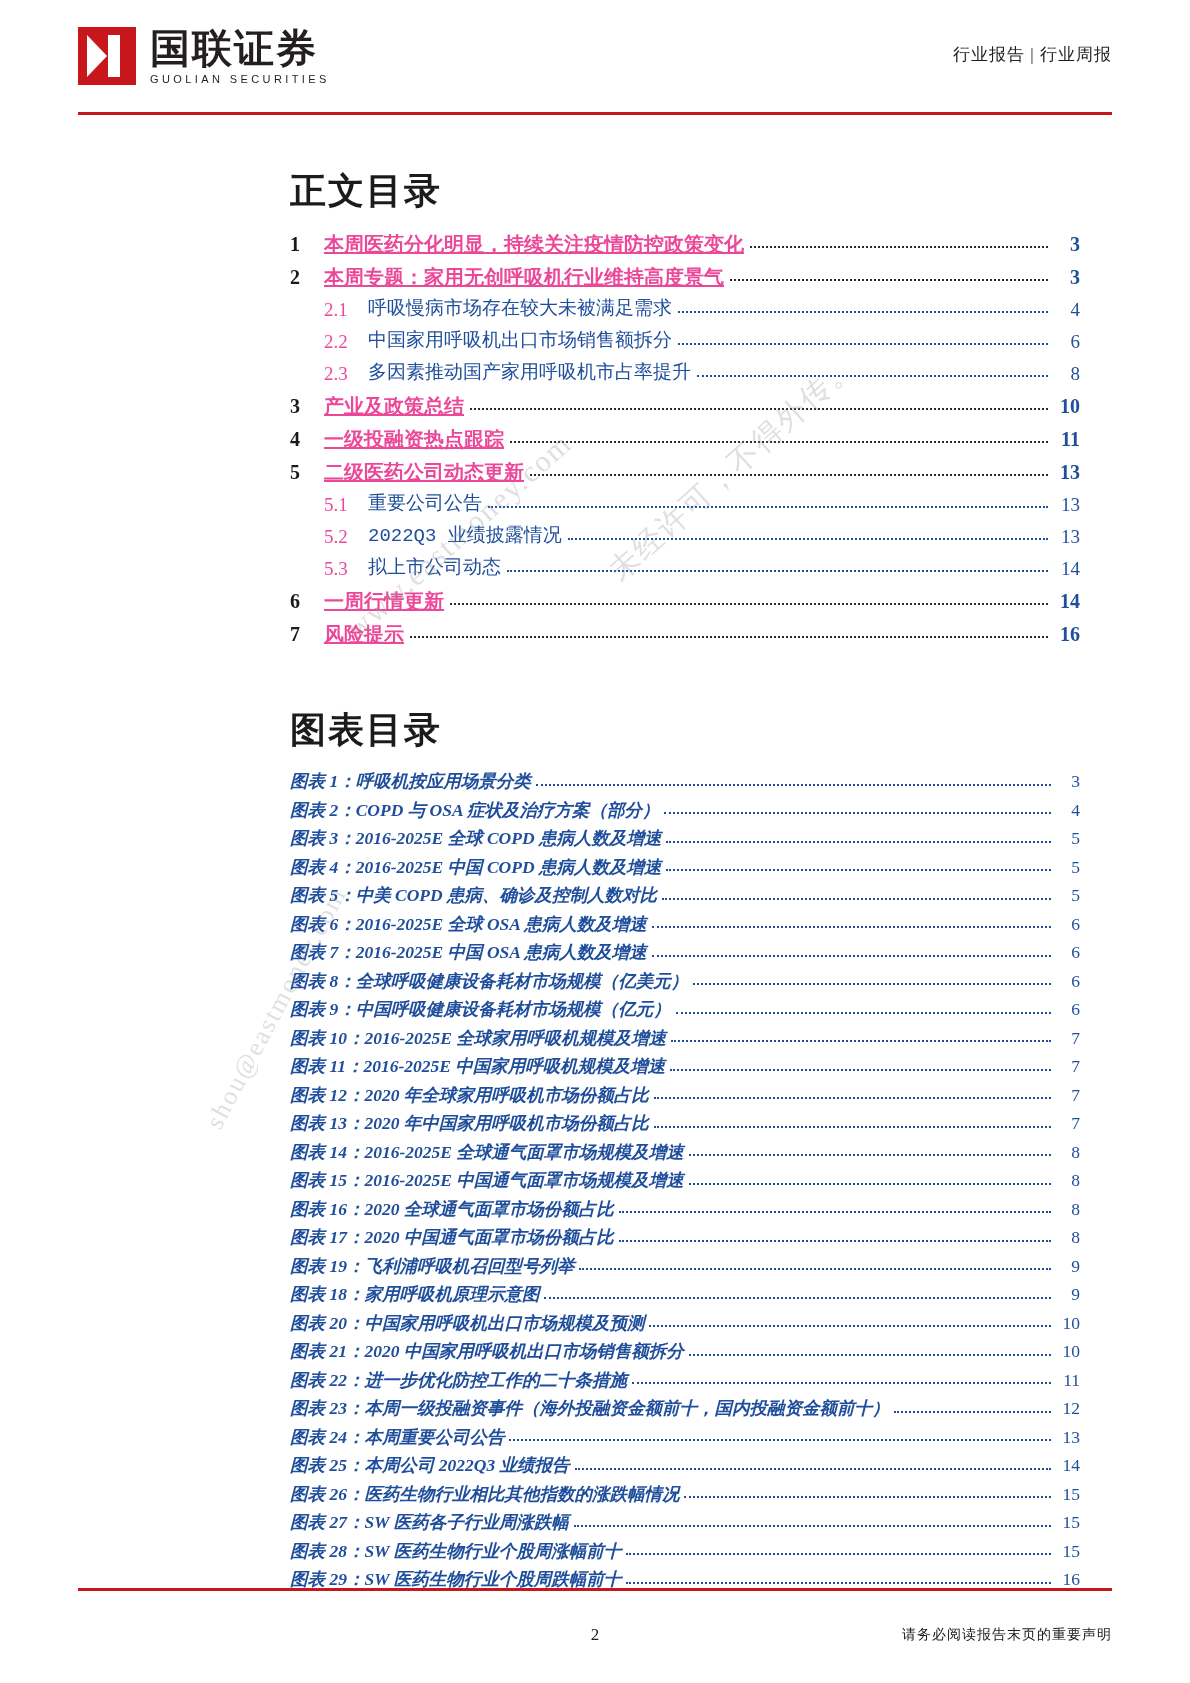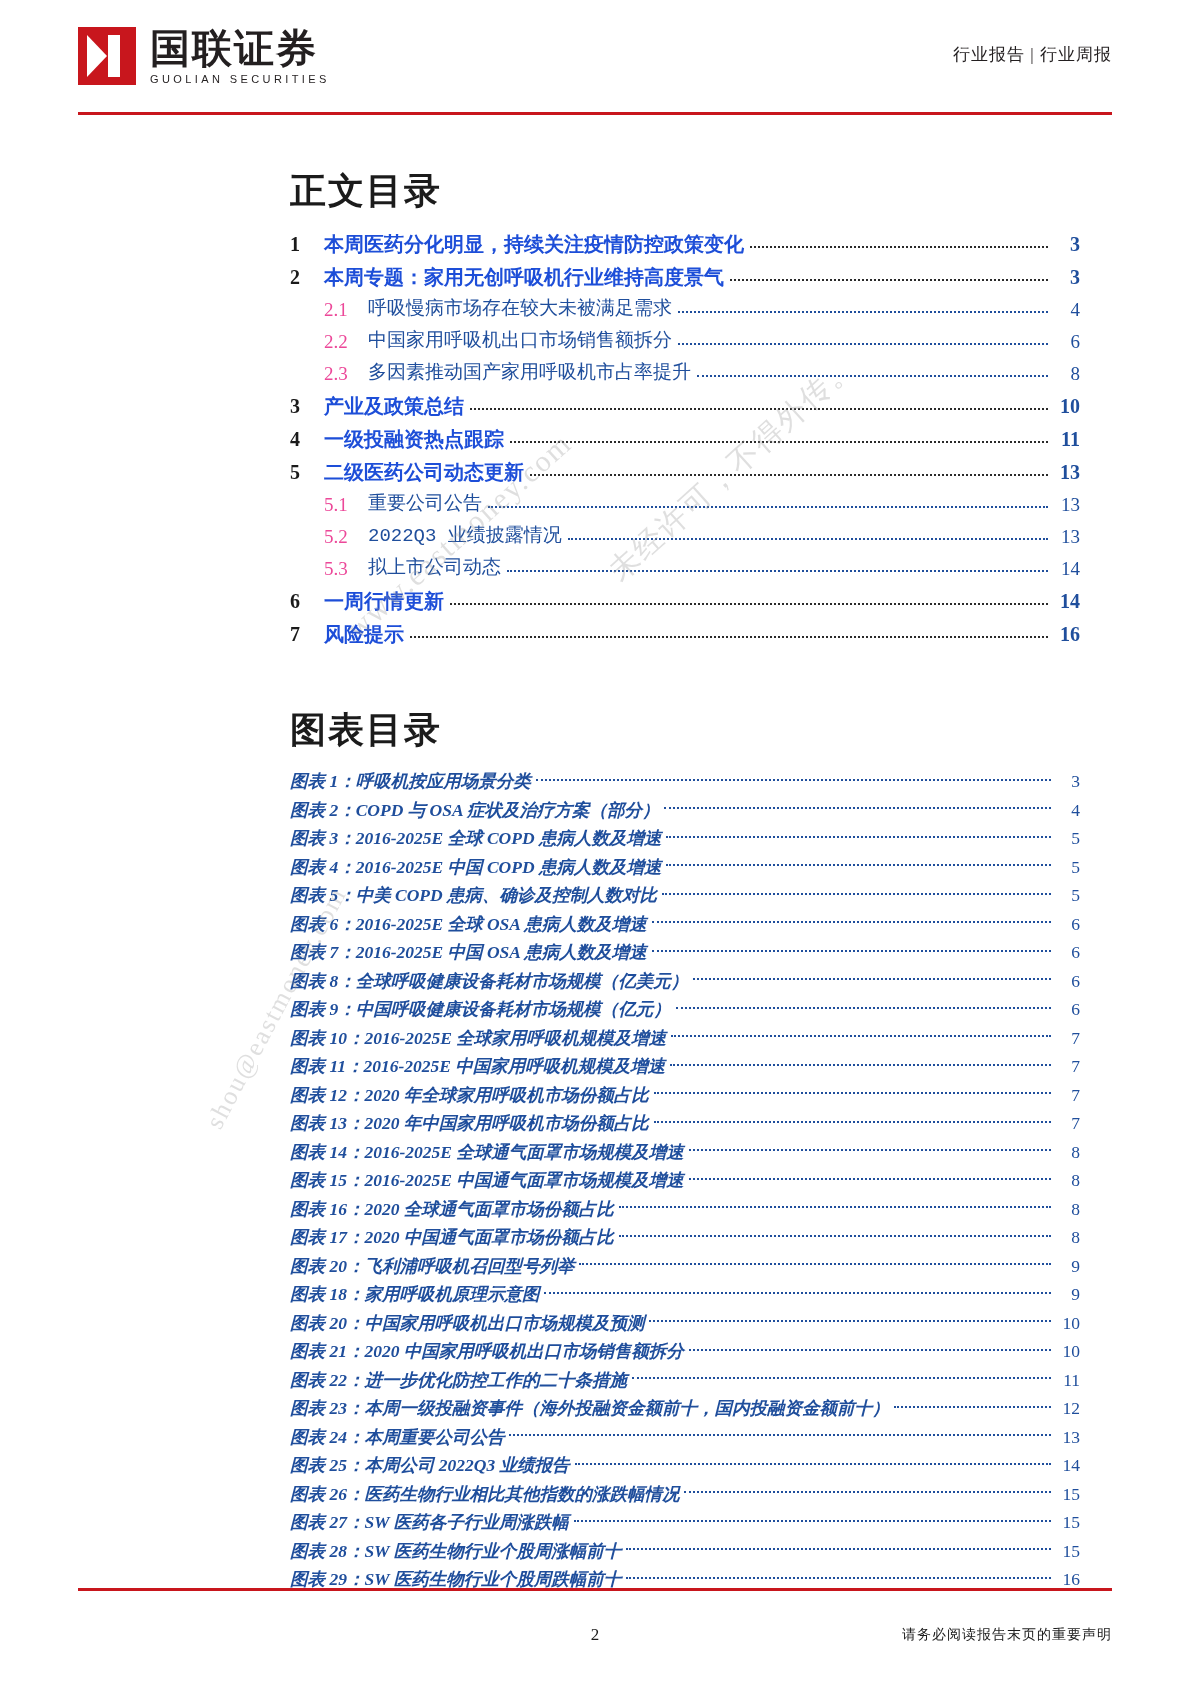--- a/index.html
+++ b/index.html
@@ -123,22 +123,23 @@
     font-weight: bold;
     font-size: 20px;
     color: #1a1a1a;
   }
   .toc-row.level1 .t-num {
     width: 34px;
     flex: 0 0 34px;
     color: #1a1a1a;
   }
   .toc-row.level1 .t-label {
-    color: #1d4ed8;
+    color: #ec4899;
     white-space: nowrap;
+    text-decoration: underline;
   }
   .toc-row.level2 {
     font-size: 19px;
     color: #1f4e9c;
   }
   .toc-row.level2 .t-num {
     width: 44px;
     flex: 0 0 44px;
     margin-left: 34px;
     color: #ec4899;
@@ -167,21 +168,21 @@
     color: #1f4e9c;
   }
 
   
   .figlist {
     margin: 0 78px 0 290px;
     width: 790px;
   }
   .fig-row {
     display: flex;
-    align-items: center;
+    align-items: flex-end;
     font-size: 17.5px;
     color: #1f4e9c;
     font-style: italic;
     font-weight: bold;
     line-height: 1.0;
     margin-bottom: 11px;
   }
   .fig-label {
     white-space: nowrap;
   }
@@ -430,21 +431,21 @@
         <span class="fig-label">图表 16：2020 全球通气面罩市场份额占比</span>
         <span class="fig-dots"></span>
         <span class="fig-page">8</span>
       </div>
       <div class="fig-row">
         <span class="fig-label">图表 17：2020 中国通气面罩市场份额占比</span>
         <span class="fig-dots"></span>
         <span class="fig-page">8</span>
       </div>
       <div class="fig-row">
-        <span class="fig-label">图表 20：飞利浦呼吸机召回型号列举</span>
+        <span class="fig-label">图表 19：飞利浦呼吸机召回型号列举</span>
         <span class="fig-dots"></span>
         <span class="fig-page">9</span>
       </div>
       <div class="fig-row">
         <span class="fig-label">图表 18：家用呼吸机原理示意图</span>
         <span class="fig-dots"></span>
         <span class="fig-page">9</span>
       </div>
       <div class="fig-row">
         <span class="fig-label">图表 20：中国家用呼吸机出口市场规模及预测</span>

